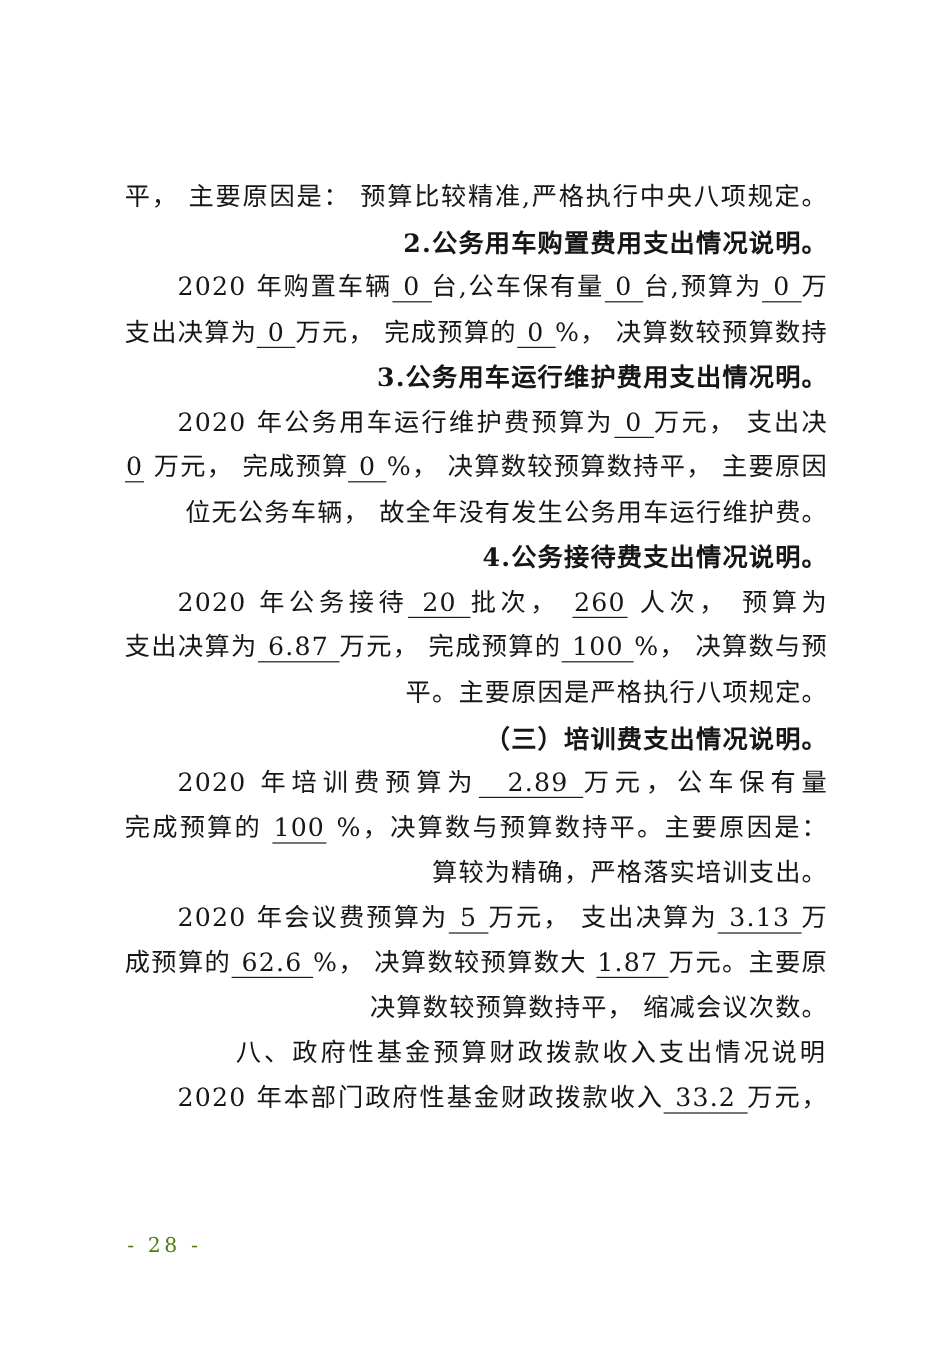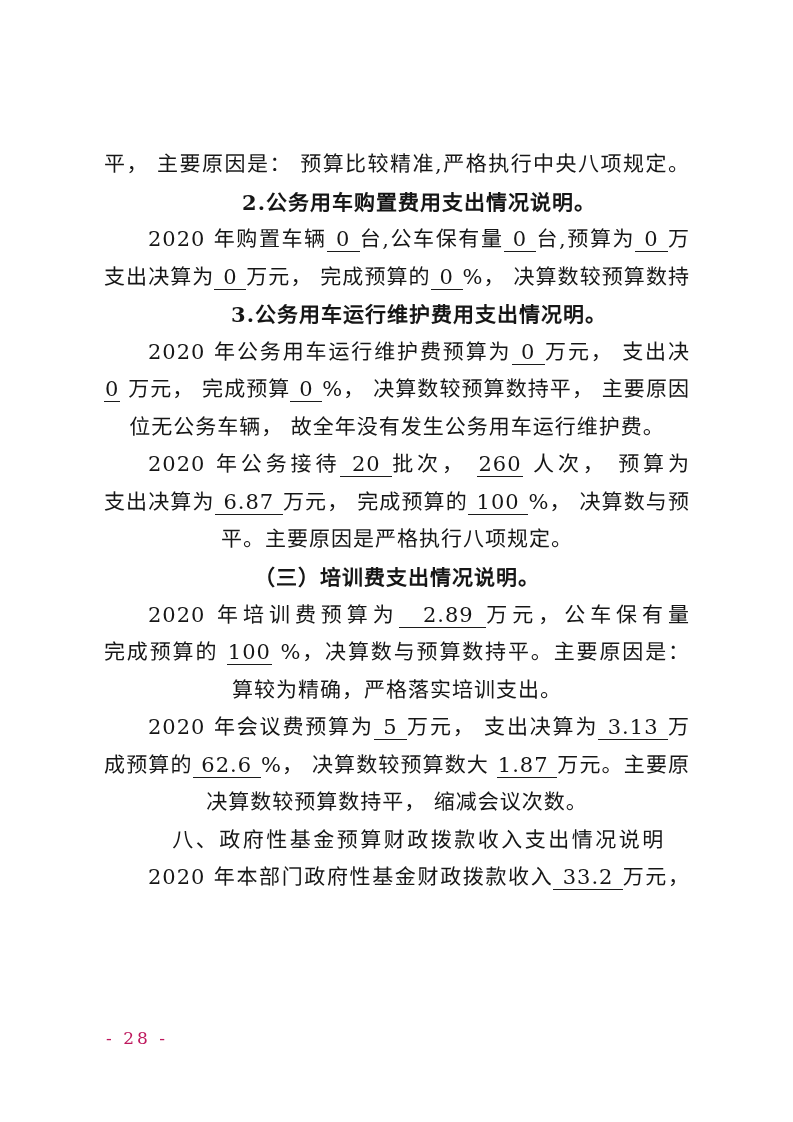--- a/index.html
+++ b/index.html
@@ -20,21 +20,21 @@
     position: absolute;
     left: 104px;
     top: 146px;
     width: 586px;
   }
   .line {
     font-size: 21px;
     line-height: 37.55px;
     height: 37.55px;
     letter-spacing: 1px;
-    text-align: center;
+    text-align: right;
     overflow: hidden;
   }
   .line.fill {
     text-align: justify;
     text-align-last: justify;
     text-justify: inter-character;
   }
   .line.indent { text-indent: 44px; }
   .line.heading {
     font-weight: bold;
@@ -50,36 +50,37 @@
     border-bottom: 1.6px solid #1c1c1c;
     white-space: pre;
     padding: 0 1px;
   }
   .footer {
     position: absolute;
     left: 106px;
     top: 1028px;
     font-size: 17px;
     letter-spacing: 3px;
-    color: #be185d;
+    color: #4d7c0f;
   }
 </style>
 </head>
 <body>
 
 <div class="page">
   <div class="content" id="doc-lines">
       <div class="line body fill"><span>平， 主要原因是： 预算比较精准,严格执行中央八项规定。</span></div>
       <div class="line heading indent"><span>2.公务用车购置费用支出情况说明。</span></div>
       <div class="line body indent fill"><span>2020 年购置车辆</span><span class="u"> 0 </span><span>台,公车保有量</span><span class="u"> 0 </span><span>台,预算为</span><span class="u"> 0 </span><span>万元，</span></div>
       <div class="line body fill"><span>支出决算为</span><span class="u"> 0 </span><span>万元， 完成预算的</span><span class="u"> 0 </span><span>%， 决算数较预算数持平，</span></div>
       <div class="line heading indent"><span>3.公务用车运行维护费用支出情况明。</span></div>
       <div class="line body indent fill"><span>2020 年公务用车运行维护费预算为</span><span class="u"> 0 </span><span>万元， 支出决算为</span></div>
       <div class="line body fill"><span class="u">0</span><span> 万元， 完成预算</span><span class="u"> 0 </span><span>%， 决算数较预算数持平， 主要原因是：单</span></div>
       <div class="line body"><span>位无公务车辆， 故全年没有发生公务用车运行维护费。</span></div>
+      <div class="line heading indent"><span>4.公务接待费支出情况说明。</span></div>
       <div class="line body indent fill"><span>2020 年公务接待</span><span class="u"> 20 </span><span>批次， </span><span class="u">260</span><span> 人次， 预算为</span></div>
       <div class="line body fill"><span>支出决算为</span><span class="u"> 6.87 </span><span>万元， 完成预算的</span><span class="u"> 100 </span><span>%， 决算数与预算数持</span></div>
       <div class="line body"><span>平。主要原因是严格执行八项规定。</span></div>
       <div class="line heading"><span>（三）培训费支出情况说明。</span></div>
       <div class="line body indent fill"><span>2020 年培训费预算为</span><span class="u">  2.89 </span><span>万元，公车保有量 </span></div>
       <div class="line body fill"><span>完成预算的 </span><span class="u">100</span><span> %，决算数与预算数持平。主要原因是：经费预</span></div>
       <div class="line body"><span>算较为精确，严格落实培训支出。</span></div>
       <div class="line body indent fill"><span>2020 年会议费预算为</span><span class="u"> 5 </span><span>万元， 支出决算为</span><span class="u"> 3.13 </span><span>万元，完</span></div>
       <div class="line body fill"><span>成预算的</span><span class="u"> 62.6 </span><span>%， 决算数较预算数大 </span><span class="u">1.87 </span><span>万元。主要原因是：</span></div>
       <div class="line body"><span>决算数较预算数持平， 缩减会议次数。</span></div>

